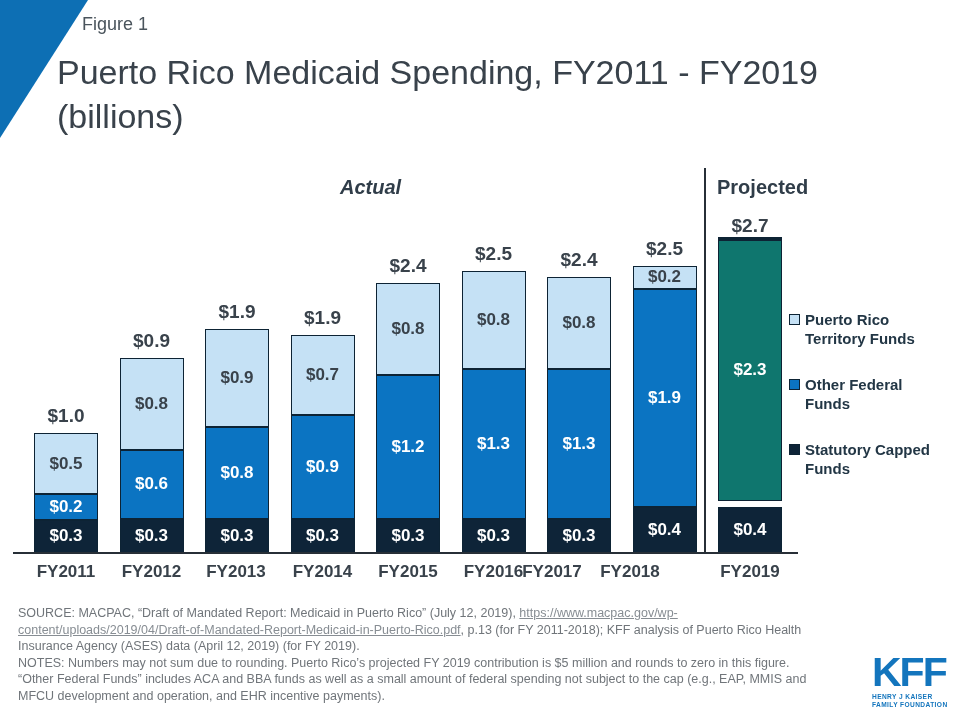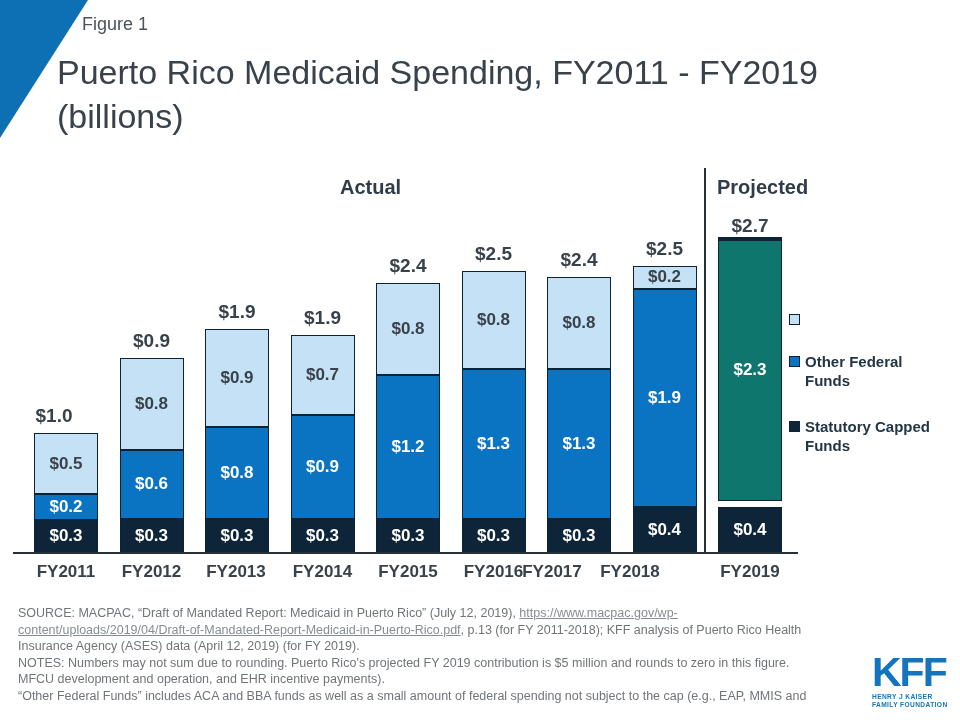--- a/index.html
+++ b/index.html
@@ -14,21 +14,21 @@
     clip-path:polygon(0 0, 100% 0, 0 100%);
   }
   .figure-label {
     position:absolute; left:82px; top:14px; font-size:18px; color:#4a545c;
   }
   .chart-title {
     position:absolute; left:57px; top:50px; font-size:34px; line-height:44px;
     color:#39424b; letter-spacing:0px;
   }
   .section-label { position:absolute; top:176px; font-size:20px; font-weight:bold; color:#303d49; }
-  .section-label.actual { left:340px; }
+  .section-label.actual { left:340px;font-style:italic; }
   .section-label.projected { left:717px; }
   .divider-line { position:absolute; left:704px; top:168px; width:2px; height:386px; background:#272f37; }
   .axis-line { position:absolute; left:13px; top:552px; width:785px; height:2px; background:#272f37; }
 
   .bar { position:absolute; width:64px; }
   .bar-seg {
     position:absolute; left:0; right:0; border:1px solid #0d2334;
     display:flex; align-items:center; justify-content:center;
     font-size:17px; font-weight:bold; overflow:visible;
   }
@@ -71,21 +71,21 @@
   <div class="section-label actual">Actual</div>
   <div class="section-label projected">Projected</div>
   <div class="divider-line"></div>
 
   <div id="plot">
       <div class="bar" style="left: 34px; top: 433.4px; height: 119.6px;">
         <div class="bar-seg" style="bottom: 0px; height: 33.35px; background: rgb(14, 36, 56); color: rgb(255, 255, 255);">$0.3</div>
         <div class="bar-seg" style="bottom: 33.35px; height: 25.3px; background: rgb(11, 116, 194); color: rgb(255, 255, 255);">$0.2</div>
         <div class="bar-seg" style="bottom: 58.65px; height: 60.95px; background: rgb(197, 225, 245); color: rgb(57, 66, 75);">$0.5</div>
       </div>
-      <div class="total-label" style="left: 4px; top: 405.4px;">$1.0</div>
+      <div class="total-label" style="left: 16px; top: 405.4px;">$1.0</div>
       <div class="cat-label" style="left: 18px;">FY2011</div>
       <div class="bar" style="left: 119.5px; top: 357.5px; height: 195.5px;">
         <div class="bar-seg" style="bottom: 0px; height: 34.5px; background: rgb(14, 36, 56); color: rgb(255, 255, 255);">$0.3</div>
         <div class="bar-seg" style="bottom: 34.5px; height: 69px; background: rgb(11, 116, 194); color: rgb(255, 255, 255);">$0.6</div>
         <div class="bar-seg" style="bottom: 103.5px; height: 92px; background: rgb(197, 225, 245); color: rgb(57, 66, 75);">$0.8</div>
       </div>
       <div class="total-label" style="left: 101.5px; top: 329.5px;">$0.9</div>
       <div class="cat-label" style="left: 103.5px;">FY2012</div>
       <div class="bar" style="left: 205px; top: 328.75px; height: 224.25px;">
         <div class="bar-seg" style="bottom: 0px; height: 34.5px; background: rgb(14, 36, 56); color: rgb(255, 255, 255);">$0.3</div>
@@ -134,38 +134,39 @@
         <div class="bar-seg thick-top" style="bottom: 52px; height: 264.5px; background: #0f766e; color: rgb(255, 255, 255);">$2.3</div>
       </div>
       <div class="total-label" style="left: 700px; top: 214.5px;">$2.7</div>
       <div class="cat-label" style="left: 702px;">FY2019</div>
     </div>
   <div class="axis-line"></div>
 
   <div class="legend" id="legend">
       <div class="legend-item">
         <span class="legend-swatch" style="background: rgb(197, 225, 245);"></span>
+        <span class="legend-text">Puerto Rico<br>Territory Funds</span>
       </div>
       <div class="legend-item">
         <span class="legend-swatch" style="background: rgb(11, 116, 194);"></span>
         <span class="legend-text">Other Federal<br>Funds</span>
       </div>
       <div class="legend-item">
         <span class="legend-swatch" style="background: rgb(14, 36, 56);"></span>
         <span class="legend-text">Statutory Capped<br>Funds</span>
       </div>
     </div>
 
   <div class="footer" id="footer">
       <div><span>SOURCE: MACPAC, “Draft of Mandated Report: Medicaid in Puerto Rico” (July 12, 2019), </span><a>https://www.macpac.gov/wp-</a></div>
       <div><a>content/uploads/2019/04/Draft-of-Mandated-Report-Medicaid-in-Puerto-Rico.pdf</a><span>,  p.13 (for FY 2011-2018);  KFF analysis of Puerto Rico Health</span></div>
       <div><span>Insurance Agency (ASES) data (April 12, 2019) (for FY 2019).</span></div>
       <div><span>NOTES: Numbers may not sum due to rounding. Puerto Rico’s projected FY 2019 contribution is $5 million and rounds to zero in this figure.</span></div>
+      <div><span>“Other Federal Funds” includes ACA and BBA funds as well as a small amount of federal  spending not subject to the cap (e.g., EAP, MMIS and</span></div>
       <div><span>MFCU development  and operation,  and EHR incentive  payments).</span></div>
-      <div><span>“Other Federal Funds” includes ACA and BBA funds as well as a small amount of federal  spending not subject to the cap (e.g., EAP, MMIS and</span></div>
     </div>
 
   <div class="kff-logo">
     <div class="kff-letters">KFF</div>
     <div class="kff-sub">
       <span>HENRY J KAISER</span><br>
       <span>FAMILY FOUNDATION</span>
     </div>
   </div>
 </div>

